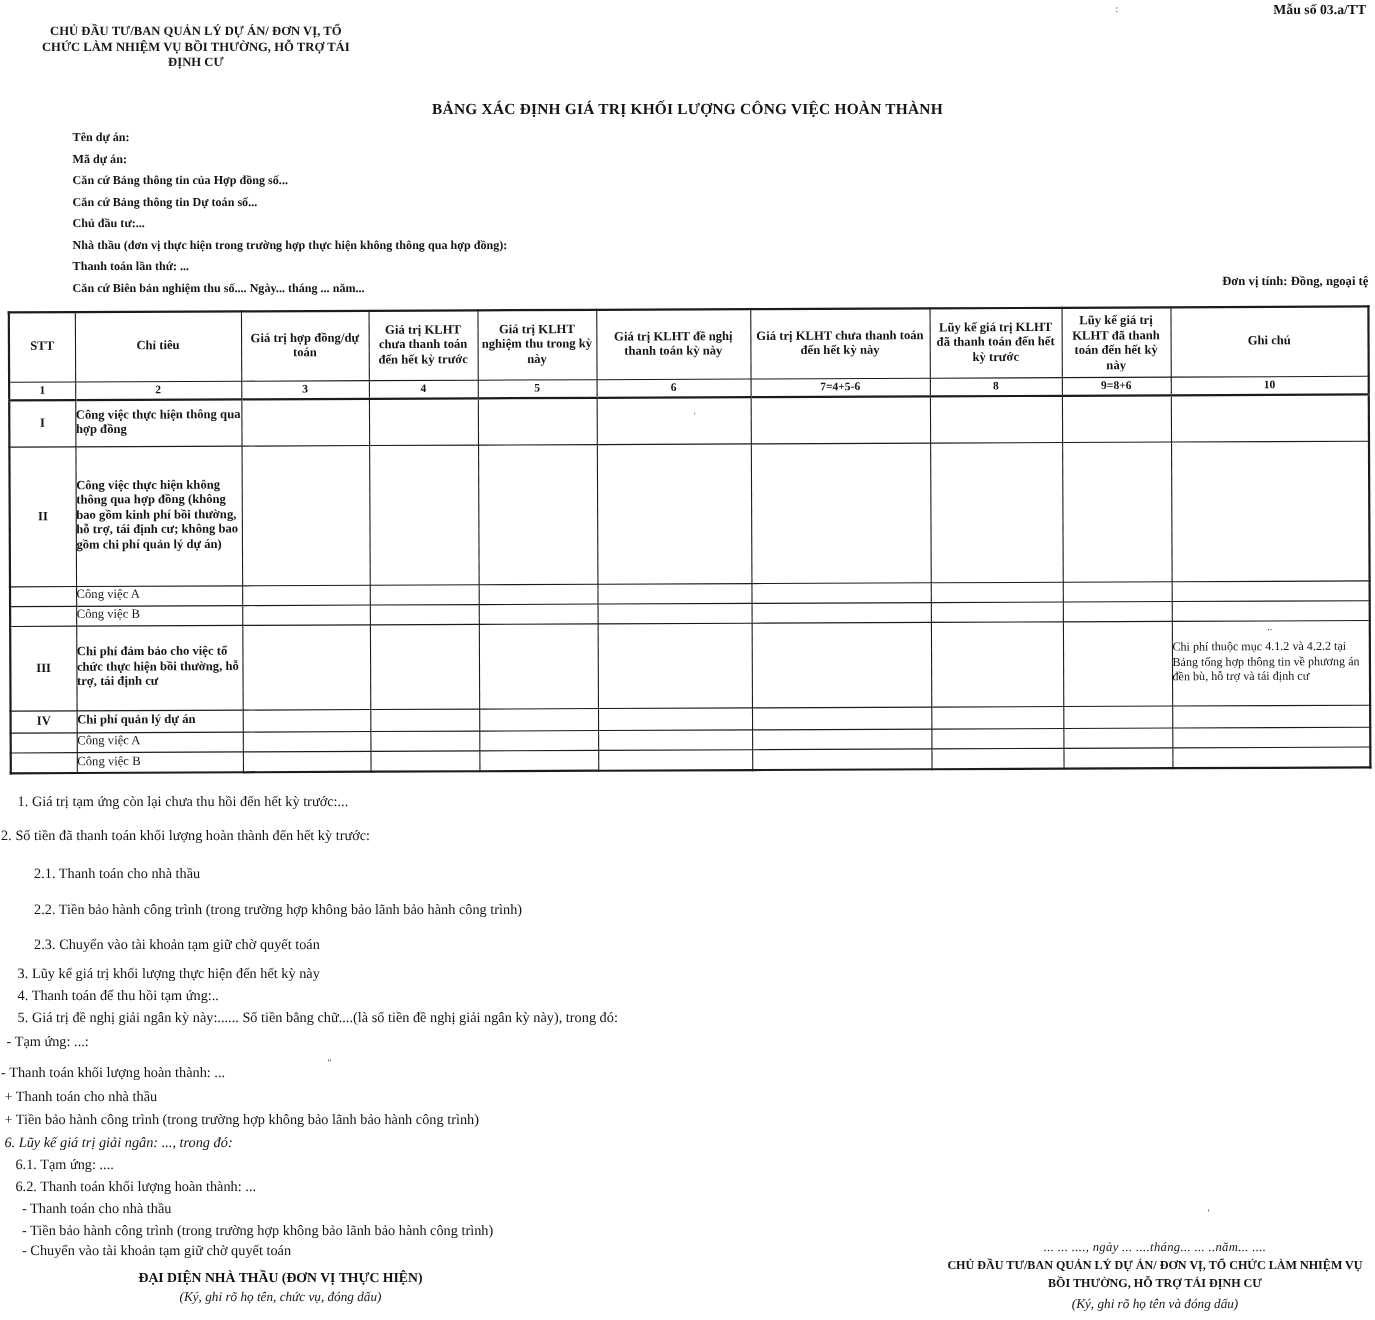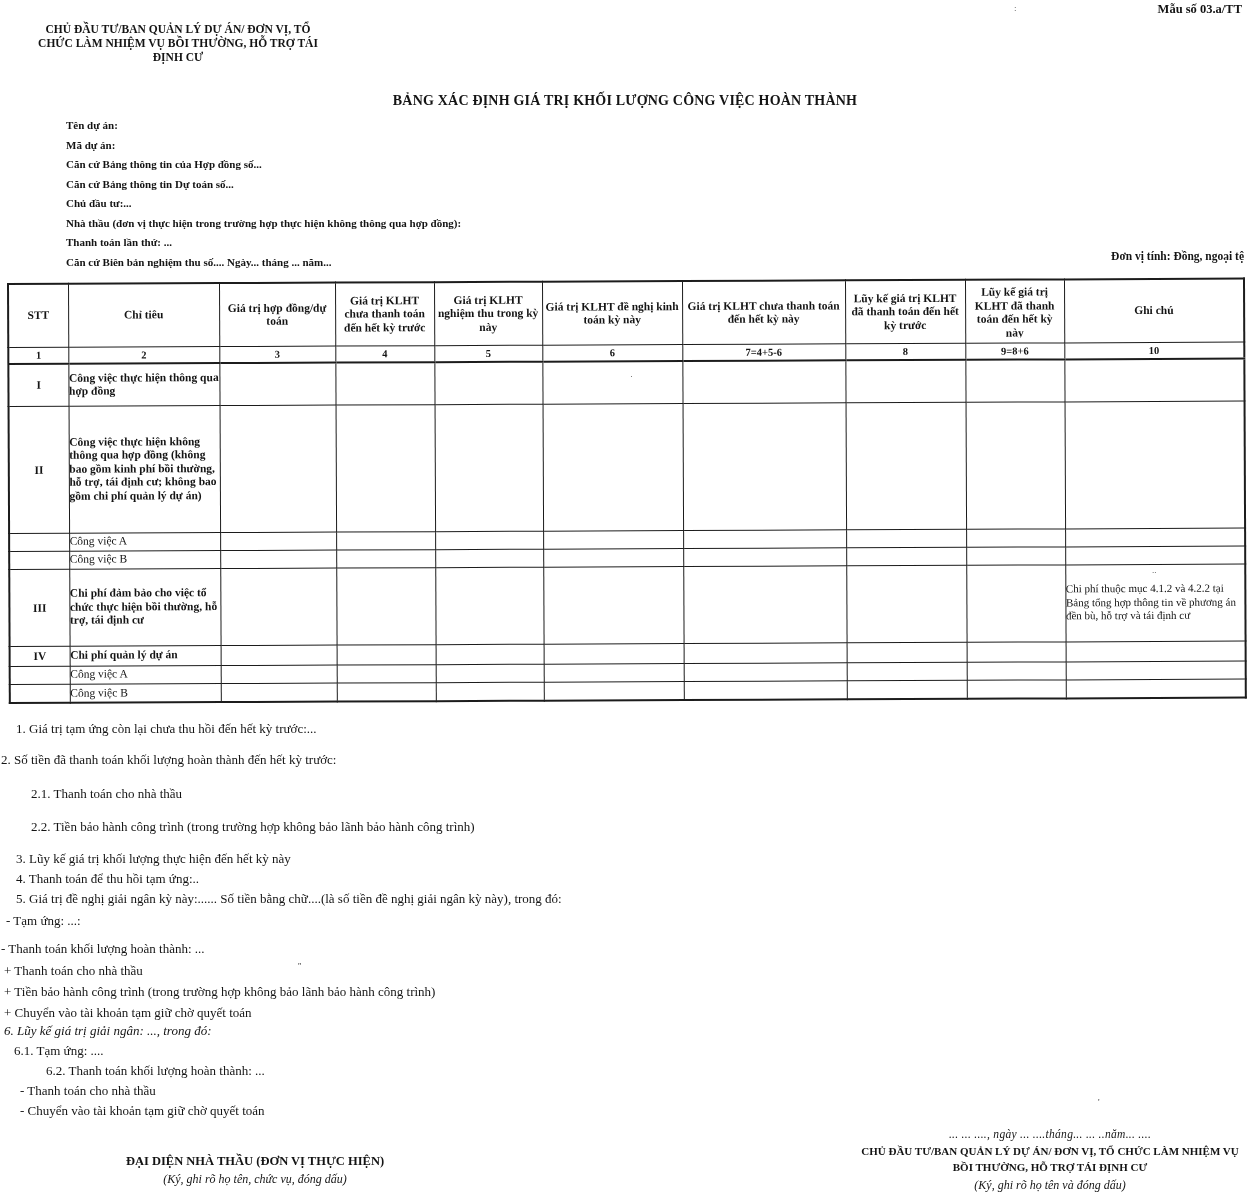--- a/index.html
+++ b/index.html
@@ -89,21 +89,21 @@
           <th>
             <div>Giá trị hợp đồng/dự toán</div>
           </th>
           <th>
             <div>Giá trị KLHT chưa thanh toán đến hết kỳ trước</div>
           </th>
           <th>
             <div>Giá trị KLHT nghiệm thu trong kỳ này</div>
           </th>
           <th>
-            <div>Giá trị KLHT đề nghị kinh toán kỳ này</div>
+            <div>Giá trị KLHT đề nghị thanh toán kỳ này</div>
           </th>
           <th>
             <div>Giá trị KLHT chưa thanh toán đến hết kỳ này</div>
           </th>
           <th>
             <div>Lũy kế giá trị KLHT đã thanh toán đến hết kỳ trước</div>
           </th>
           <th>
             <div class="clip">Lũy kế giá trị KLHT đã thanh toán đến hết kỳ này</div>
           </th>
@@ -222,32 +222,33 @@
           <td class="note"></td>
         </tr>
       </tbody>
   </table>
 
   <div class="notes" id="notes">
       <div class="note-line" style="padding-left: 15px; margin-bottom: 14px;">1. Giá trị tạm ứng còn lại chưa thu hồi đến hết kỳ trước:...</div>
       <div class="note-line" style="margin-bottom: 17px;">2. Số tiền đã thanh toán khối lượng hoàn thành đến hết kỳ trước:</div>
       <div class="note-line" style="padding-left: 30px; margin-bottom: 16px;">2.1. Thanh toán cho nhà thầu</div>
       <div class="note-line" style="padding-left: 30px; margin-bottom: 15px;">2.2. Tiền bảo hành công trình (trong trường hợp không bảo lãnh bảo hành công trình)</div>
+      <div class="note-line" style="padding-left: 30px; margin-bottom: 9px;">2.3. Chuyển vào tài khoản tạm giữ chờ quyết toán</div>
       <div class="note-line" style="padding-left: 15px; margin-bottom: 3px;">3. Lũy kế giá trị khối lượng thực hiện đến hết kỳ này</div>
       <div class="note-line" style="padding-left: 15px; margin-bottom: 3px;">4. Thanh toán để thu hồi tạm ứng:..</div>
       <div class="note-line" style="padding-left: 15px; margin-bottom: 5px;">5. Giá trị đề nghị giải ngân kỳ này:...... Số tiền bằng chữ....(là số tiền đề nghị giải ngân kỳ này), trong đó:</div>
       <div class="note-line" style="padding-left: 5px; margin-bottom: 11px;">- Tạm ứng: ...:</div>
       <div class="note-line" style="padding-left: 0px; margin-bottom: 5px;">- Thanh toán khối lượng hoàn thành: ...</div>
       <div class="note-line" style="padding-left: 3px; margin-bottom: 4px;">+ Thanh toán cho nhà thầu</div>
       <div class="note-line" style="padding-left: 3px; margin-bottom: 4px;">+ Tiền bảo hành công trình (trong trường hợp không bảo lãnh bảo hành công trình)</div>
-      <div class="note-line" style="padding-left: 3px; margin-bottom: 1px;">+ Chuyển vào tài khoản tạm giữ chờ quyết toán</div>
       <div class="note-line" style="padding-left: 3px; margin-bottom: 3px; font-style: italic;">6. Lũy kế giá trị giải ngân: ..., trong đó:</div>
       <div class="note-line" style="padding-left: 13px; margin-bottom: 3px;">6.1. Tạm ứng: ....</div>
-      <div class="note-line" style="padding-left: 13px; margin-bottom: 3px; margin-left: 32px;">6.2. Thanh toán khối lượng hoàn thành: ...</div>
+      <div class="note-line" style="padding-left: 13px; margin-bottom: 3px;">6.2. Thanh toán khối lượng hoàn thành: ...</div>
       <div class="note-line" style="padding-left: 19px; margin-bottom: 3px;">- Thanh toán cho nhà thầu</div>
+      <div class="note-line" style="padding-left: 19px; margin-bottom: 1px;">- Tiền bảo hành công trình (trong trường hợp không bảo lãnh bảo hành công trình)</div>
       <div class="note-line" style="padding-left: 19px; margin-bottom: 0px;">- Chuyển vào tài khoản tạm giữ chờ quyết toán</div>
     </div>
 
   <div class="sig-left">
     <div class="sig-title">ĐẠI DIỆN NHÀ THẦU (ĐƠN VỊ THỰC HIỆN)</div>
     <div class="sig-sub">(Ký, ghi rõ họ tên, chức vụ, đóng dấu)</div>
   </div>
 
   <div class="sig-right">
     <div class="sig-date">... ... ...., ngày ... ....tháng... ... ..năm... ....</div>

